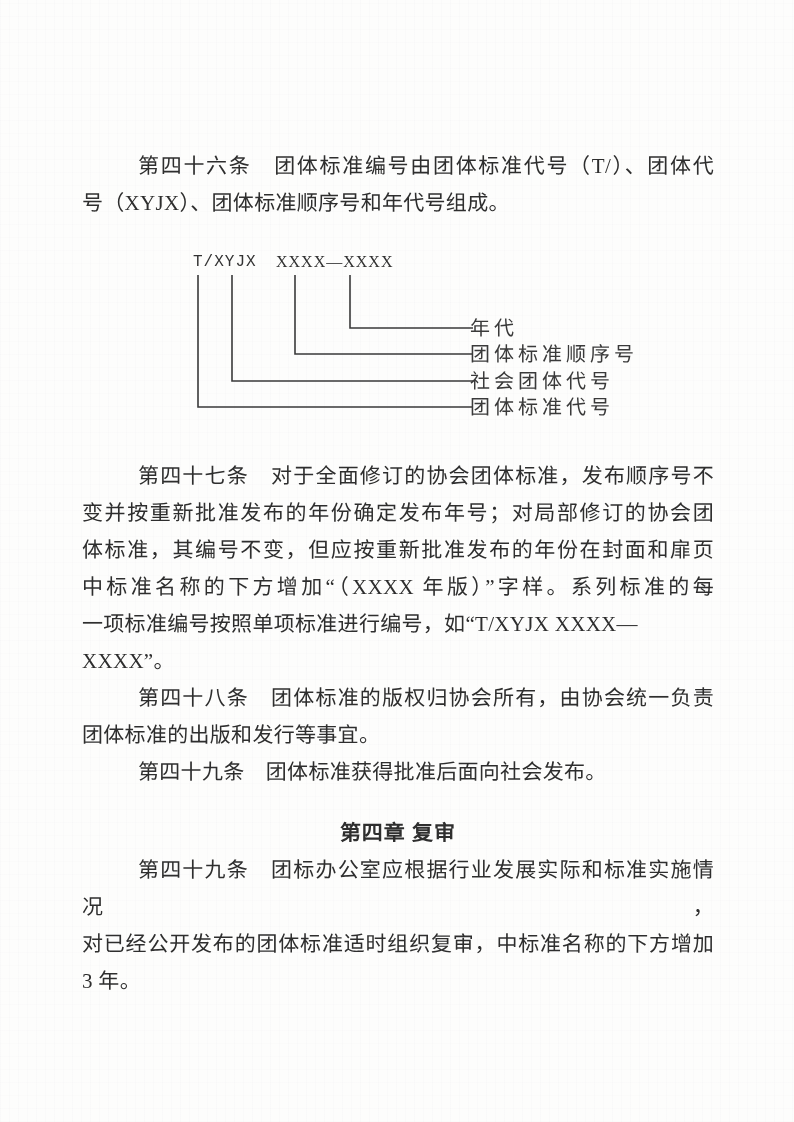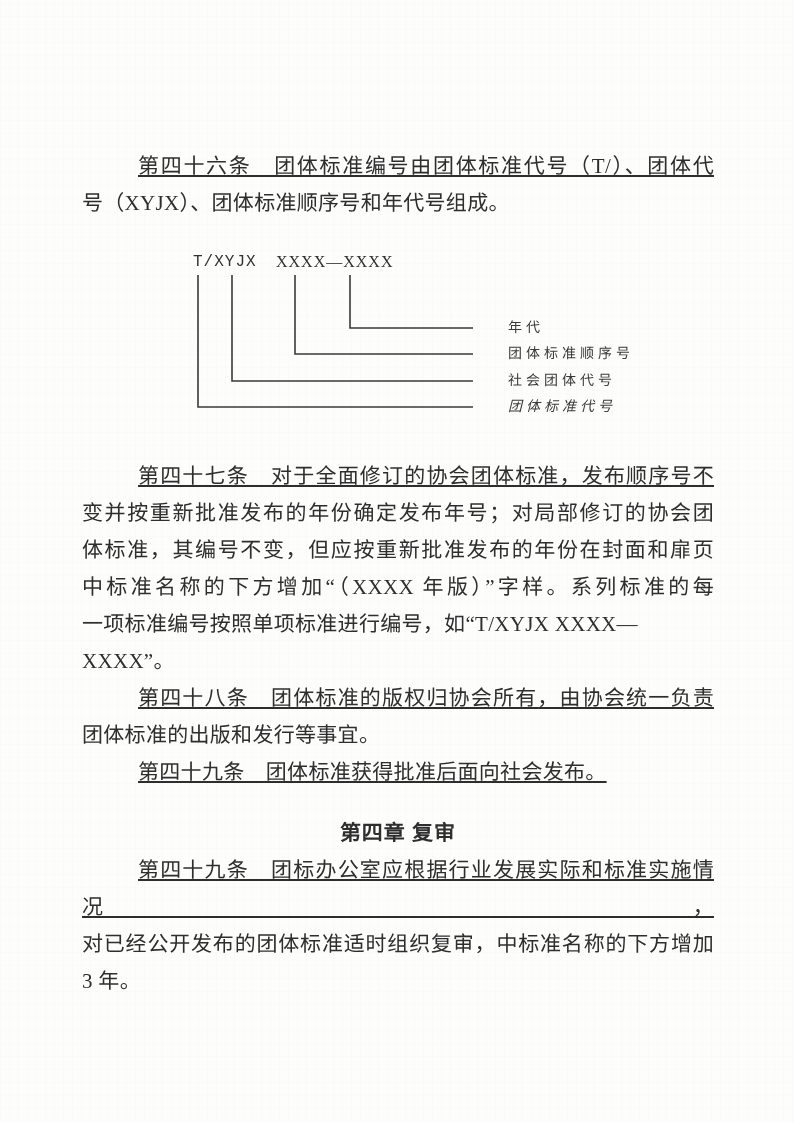--- a/index.html
+++ b/index.html
@@ -29,21 +29,21 @@
     position: absolute;
     left: 82px; width: 632px;
     font-size: 21px;
     line-height: 37px;
     letter-spacing: 0.3px;
   }
   #para46 { top: 148px; }
   #mainflow { top: 458px; }
 
   .line { min-height: 37px; }
-  .ind { text-indent: 56px; text-decoration: underline; }
+  .ind { text-indent: 56px; }
   .j { text-align: justify; text-align-last: justify; }
 
   .chapter {
     text-align-last: center;
     font-weight: bold;
     letter-spacing: 1px;
     margin-top: 24px;
   }
 
   
@@ -59,31 +59,31 @@
   #formula-prefix { left: 193px; font-family: Liberation Mono, monospace; }
   #formula-suffix { left: 276px; }
 
   .connectors {
     position: absolute;
     left: 190px; top: 273px;
     width: 290px; height: 140px;
   }
   .dlabel {
     position: absolute;
-    left: 508px;
-    font-size: 14px;
+    left: 470px;
+    font-size: 20px;
     line-height: 18px;
     letter-spacing: 4px;
     color: #3a3a3a;
     white-space: nowrap;
   }
   #dlabel-0 { top: 319px; }
   #dlabel-1 { top: 345px; }
   #dlabel-2 { top: 372px; }
-  #dlabel-3 { top: 398px; font-style: italic; }
+  #dlabel-3 { top: 398px; }
 </style>
 </head>
 <body>
 
 <div class="page">
 
   <div class="flow" id="para46">
     <div class="line ind j">第四十六条　团体标准编号由团体标准代号（T/）、团体代</div>
     <div class="line">号（XYJX）、团体标准顺序号和年代号组成。</div>
   </div>

